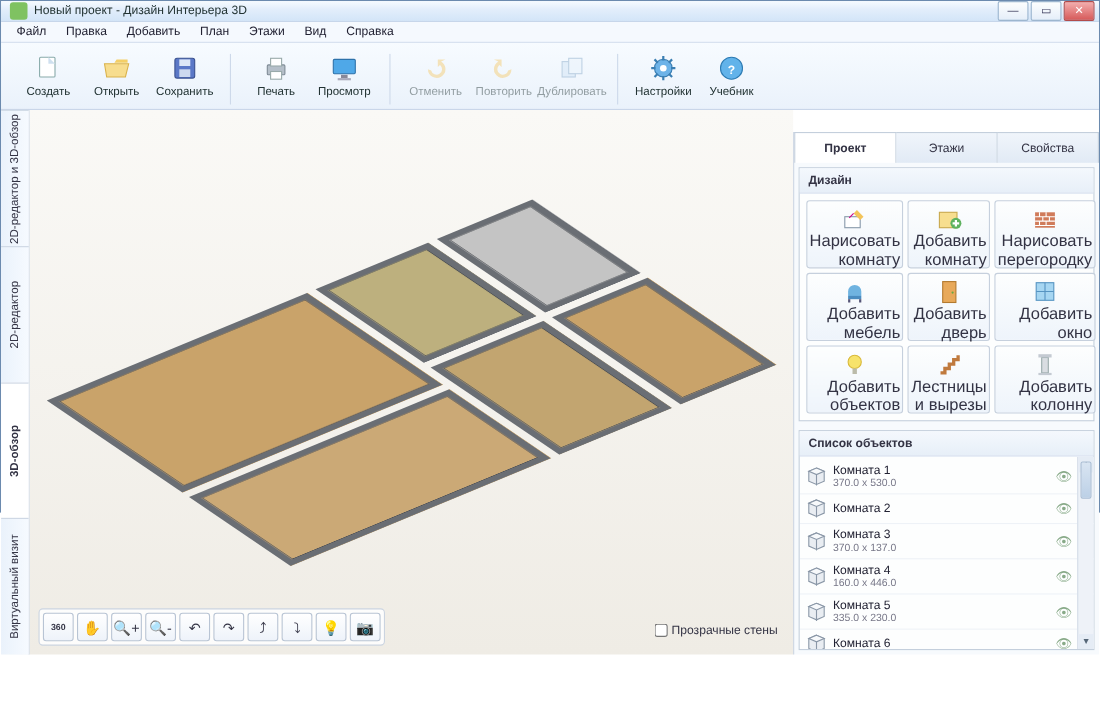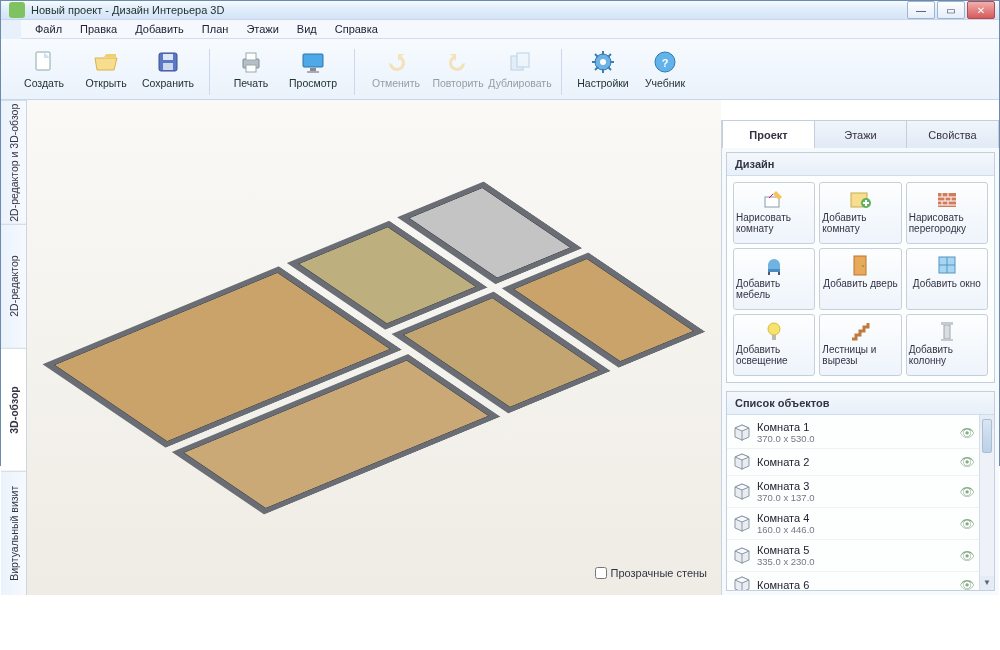--- a/index.html
+++ b/index.html
@@ -7,21 +7,21 @@
 
 .window { width: 1000px; height: 466px; border: 1px solid #6b8aae; display: flex; flex-direction: column; background: linear-gradient(180deg, #e8f0fb 0%, #dfeaf7 100%); }
 
 .titlebar { height: 28px; background: linear-gradient(180deg, #f6fbff 0%, #e3eefb 40%, #d3e5f8 100%); display: flex; align-items: center; padding: 0 4px 0 8px; border-bottom: 1px solid #c7d6ea; }
 .titlebar .appicon { width: 16px; height: 16px; background: #7fc261; border-radius: 3px; margin-right: 6px; }
 .titlebar .title { color: #233; }
 .titlebar .spacer { flex: 1; }
 .winbtn { width: 28px; height: 18px; border: 1px solid #9db6cf; background: linear-gradient(180deg,#fdfefe,#e5eef9); margin-left: 2px; border-radius: 2px; display: flex; align-items: center; justify-content: center; font-size: 10px; color: #335; }
 .winbtn.close { background: linear-gradient(180deg,#f3aeae,#d65a5a); color: #fff; border-color: #b24b4b; }
 
-.menubar { height: 22px; display: flex; align-items: center; background: #f5f9fe; border-bottom: 1px solid #d2dced; padding-left: 6px; gap: 2px; margin-left: 20px; }
+.menubar { height: 22px; display: flex; align-items: center; background: #f5f9fe; border-bottom: 1px solid #d2dced; padding-left: 6px; gap: 2px; }
 .menuitem { padding: 3px 8px; color: #223; border-radius: 2px; }
 
 .toolbar { padding: 6px 6px 4px; display: flex; align-items: flex-start; background: linear-gradient(180deg,#f7fbff,#eaf2fb); border-bottom: 1px solid #c9d6e9; gap: 0; }
 .tgroup { display: flex; padding: 0 6px; }
 .tsep { width: 1px; height: 46px; background: #cdd9ea; margin: 4px 4px 0; }
 .tbtn { display: flex; flex-direction: column; align-items: center; width: 62px; padding: 4px 0; border-radius: 3px; }
 .tbtn.disabled { opacity: 0.45; }
 .ticon { width: 28px; height: 26px; display: flex; align-items: center; justify-content: center; }
 .ticon svg { width: 26px; height: 26px; }
 .tbtn .lbl { margin-top: 2px; color: #233; font-size: 10.5px; }
@@ -54,21 +54,21 @@
 .rtab { flex: 1; border: 1px solid #c4cfdc; border-bottom: none; background: linear-gradient(180deg,#f0f5fb,#e1eaf5); display: flex; align-items: center; justify-content: center; color: #334; font-size: 11px; }
 .rtab.active { background: #fff; font-weight: bold; }
 .rtab + .rtab { border-left: none; }
 
 .panelsection { border: 1px solid #c4cfdc; margin: 4px; background: #fdfefe; }
 .panelsection .hdr { padding: 5px 8px; font-weight: bold; color: #334; background: linear-gradient(180deg,#f4f8fd,#e7eff8); border-bottom: 1px solid #d2dced; }
 
 .designgrid { display: grid; grid-template-columns: repeat(3, 1fr); gap: 4px; padding: 6px; }
 .dcard { border: 1px solid #c6d0dd; border-radius: 3px; background: linear-gradient(180deg,#fdfefe,#eef4fb); display: flex; flex-direction: column; align-items: center; padding: 5px 2px 3px; height: 62px; }
 .dcard .dicon { width: 24px; height: 22px; display:flex; align-items:center; justify-content:center; }
-.dcard .dlbl { font-size: 10px; color: #334; text-align: left; line-height: 1.1; margin-top: 2px; }
+.dcard .dlbl { font-size: 15px; color: #334; text-align: right; line-height: 1.1; margin-top: 2px; }
 
 .objlist { padding: 2px 0; max-height: 175px; overflow-y: auto; position: relative; }
 .objrow { display: flex; align-items: center; padding: 4px 6px; border-bottom: 1px solid #eef2f7; gap: 6px; }
 .objrow .cube { width: 18px; height: 18px; }
 .objrow .info { flex: 1; }
 .objrow .info .name { font-size: 11px; color: #223; }
 .objrow .info .dims { font-size: 9.5px; color: #778; }
 .objrow .eye { width: 18px; text-align: center; color: #8a8; font-size: 12px; }
 .listscroll { position:absolute; right:0; top:0; bottom:0; width:15px; background:#eef2f8; border-left:1px solid #d4dde8; }
 .listscroll .thumb { position:absolute; left:2px; right:2px; top:4px; height:34px; background:linear-gradient(180deg,#d9e5f2,#bcd0e6); border:1px solid #a9bdd4; border-radius:2px; }
@@ -223,20 +223,32 @@
         <div class="floor">
           <div class="room r1"></div>
             <div class="room r2"></div>
             <div class="room r3"></div>
           <div class="room r4"></div>
             <div class="room r5"></div>
             <div class="room r6"></div>
         </div>
       </div>
       <div class="bottombar">
+        <div class="canvastb">
+          <div class="ctbtn" style="font-size:8px;font-weight:bold;">360</div>
+          <div class="ctbtn">✋</div>
+          <div class="ctbtn">🔍+</div>
+          <div class="ctbtn">🔍-</div>
+          <div class="ctbtn">↶</div>
+          <div class="ctbtn">↷</div>
+          <div class="ctbtn">⤴</div>
+          <div class="ctbtn">⤵</div>
+          <div class="ctbtn">💡</div>
+          <div class="ctbtn">📷</div>
+        </div>
         <label class="transparent-walls">
           <input type="checkbox" style="">
           <span>Прозрачные стены</span>
         </label>
       </div>
     </div>
 
     <div class="rightpanel">
       <div class="rtabs">
         <div class="rtab active">Проект</div>
@@ -307,21 +319,21 @@
               </div>
               <div class="dlbl">Добавить окно</div>
             </div>
           <div class="dcard">
               <div class="dicon">
                 <svg viewBox="0 0 24 24">
                   <circle cx="12" cy="10" r="6" fill="#f7e36b" stroke="#d9b93a"></circle>
                   <rect x="10" y="16" width="4" height="5" fill="#bba"></rect>
                 </svg>
               </div>
-              <div class="dlbl">Добавить освещение</div>
+              <div class="dlbl">Добавить объектов</div>
             </div>
           <div class="dcard">
               <div class="dicon">
                 <svg viewBox="0 0 24 24">
                   <path d="M4 20h4v-4h4v-4h4v-4h4V4" fill="none" stroke="#c07a3e" stroke-width="3"></path>
                 </svg>
               </div>
               <div class="dlbl">Лестницы и вырезы</div>
             </div>
           <div class="dcard">

